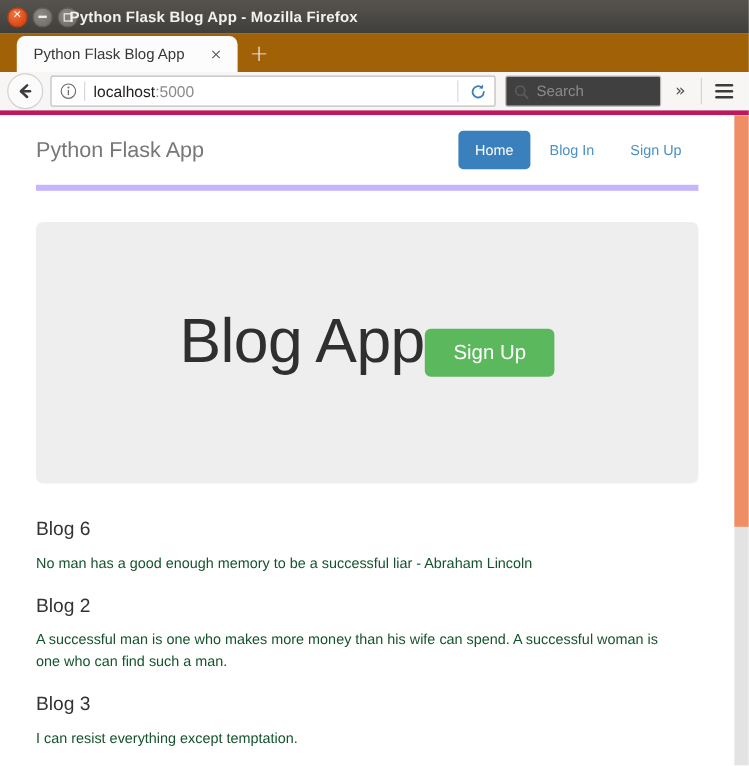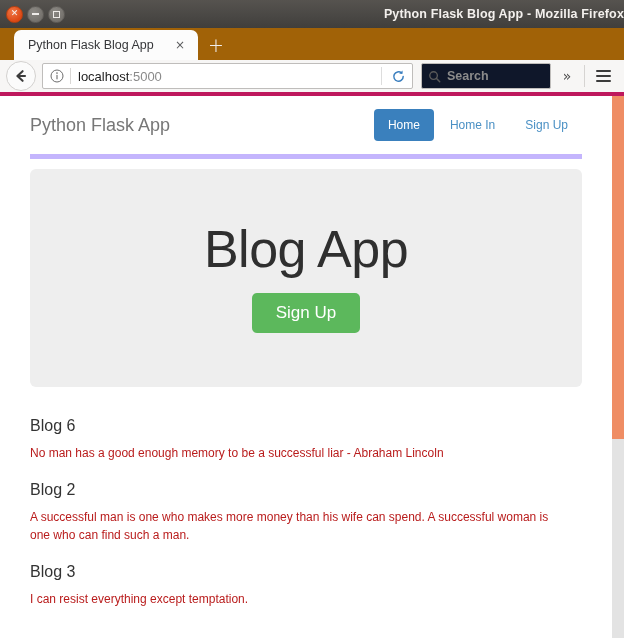--- a/index.html
+++ b/index.html
@@ -64,21 +64,21 @@
   .wc-glyph-min {
     width: 7px; height: 2px; background: #efece9; display:block;
   }
   .wc-glyph-max {
     width: 7px; height: 7px; border: 1.5px solid #efece9; display:block; box-sizing: border-box;
   }
 
   .window-title {
     position: absolute;
     left: 0; right: 0;
-    text-align: right;
+    text-align: left;
     color: #f3f0ed;
     font-size: 12.5px;
     font-weight: bold;
     letter-spacing: 0.15px;
     pointer-events: none;
   }
   .window-title-inner {
     display: inline-block;
     padding-left: 58px;
   }
@@ -183,30 +183,29 @@
   }
   .reload-btn {
     width: 24px; height: 22px;
     display: flex; align-items: center; justify-content: center;
     flex: 0 0 24px;
   }
 
   .searchbar {
     width: 130px;
     height: 26px;
-    background: #0f172a;
+    background: #404040;
     border: 1px solid #bfbdbb;
     border-radius: 2px;
     display: flex;
     align-items: center;
     padding: 0 6px;
     margin-left: 8px;
     box-sizing: border-box;
     flex: 0 0 130px;
-    font-weight: bold;
   }
   .search-placeholder {
     font-size: 12.5px;
     color: #8b8b8b;
     margin-left: 6px;
   }
 
   .overflow-btn {
     width: 28px;
     display: flex; align-items: center; justify-content: center;
@@ -263,26 +262,26 @@
     padding: 9px 14px;
     border-radius: 4px;
     white-space: nowrap;
   }
   .nav-link.active {
     background: #3a80bd;
     color: #ffffff;
   }
 
   .jumbotron {
-    margin-top: 10px;
+    margin-top: 26px;
     background: #eeeeee;
     border-radius: 6px;
     height: 218px;
     display: flex;
-    flex-direction: column;
+    flex-direction: row;
     align-items: center;
     justify-content: center;
     box-sizing: border-box;
   }
   .jumbo-title {
     font-size: 52px;
     color: #2f2f2f;
     font-weight: normal;
     margin: 0 0 18px 0;
     line-height: 1;
@@ -306,21 +305,21 @@
     margin-bottom: 18px;
   }
   .post-title {
     font-size: 16px;
     color: #333333;
     font-weight: normal;
     margin: 0 0 9px 0;
   }
   .post-body {
     font-size: 12px;
-    color: #b91c1c;
+    color: #14532d;
     line-height: 1.55;
     margin: 0;
     max-width: 530px;
   }
 
   
   .scrollbar {
     position: absolute;
     top: 0;
     right: 0;
@@ -411,21 +410,21 @@
     </div>
   </div>
 
   <div class="viewport">
     <div class="page">
 
       <div class="site-navbar">
         <div class="brand">Python Flask App</div>
         <div class="nav-links">
           <div class="nav-link active">Home</div>
-          <div class="nav-link">Home In</div>
+          <div class="nav-link">Blog In</div>
           <div class="nav-link">Sign Up</div>
         </div>
       </div>
 
       <div class="jumbotron">
         <h1 class="jumbo-title">Blog App</h1>
         <button class="btn-success">Sign Up</button>
       </div>
 
       <div class="posts">

